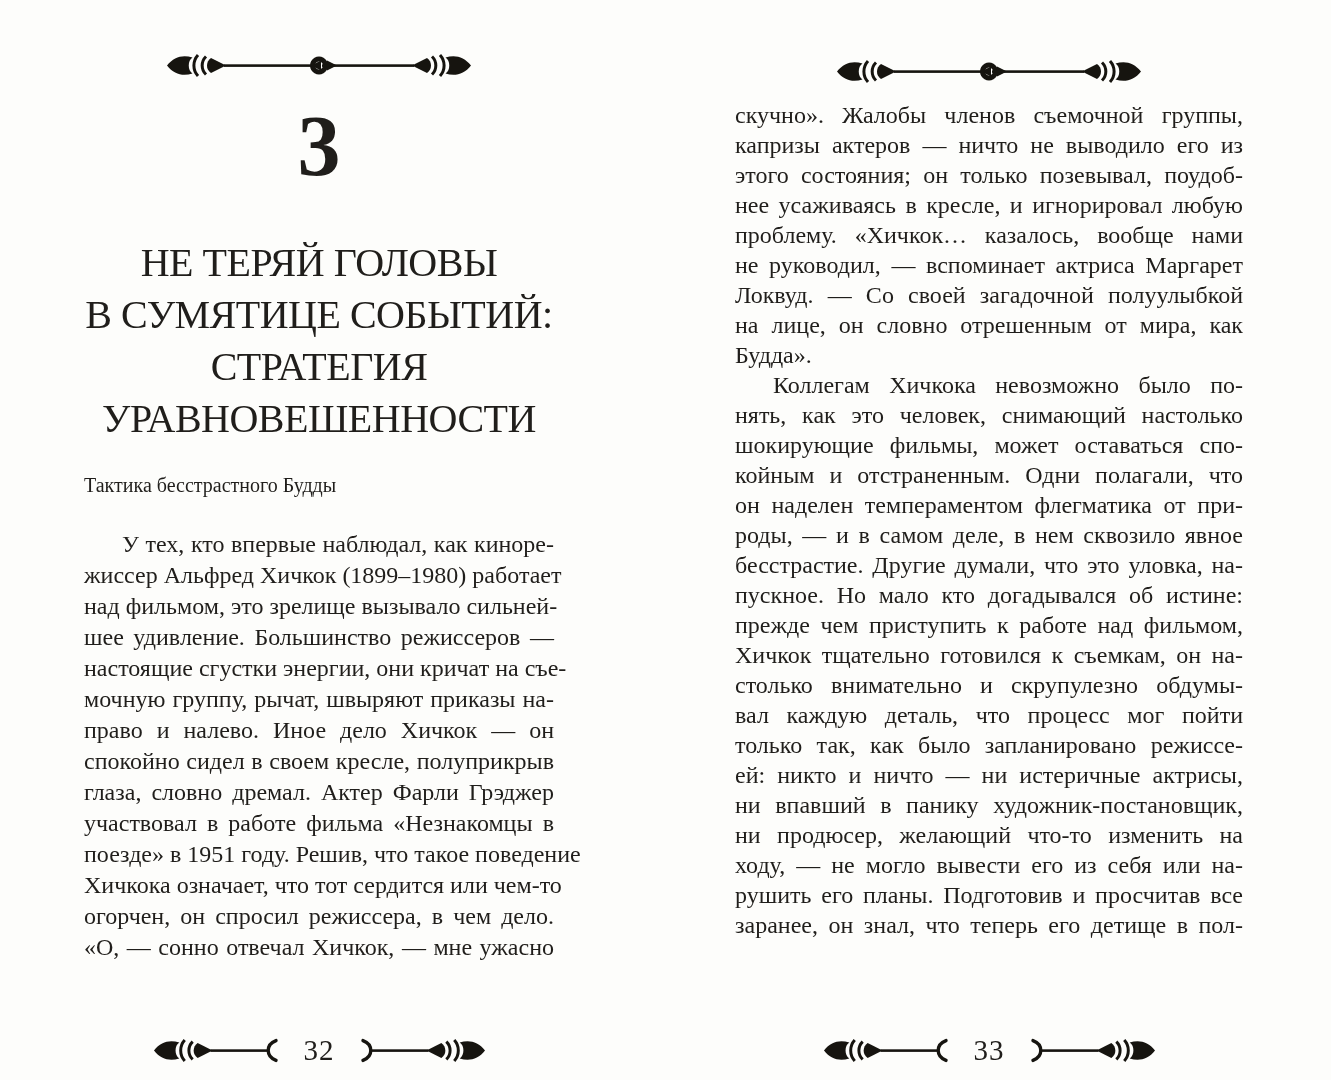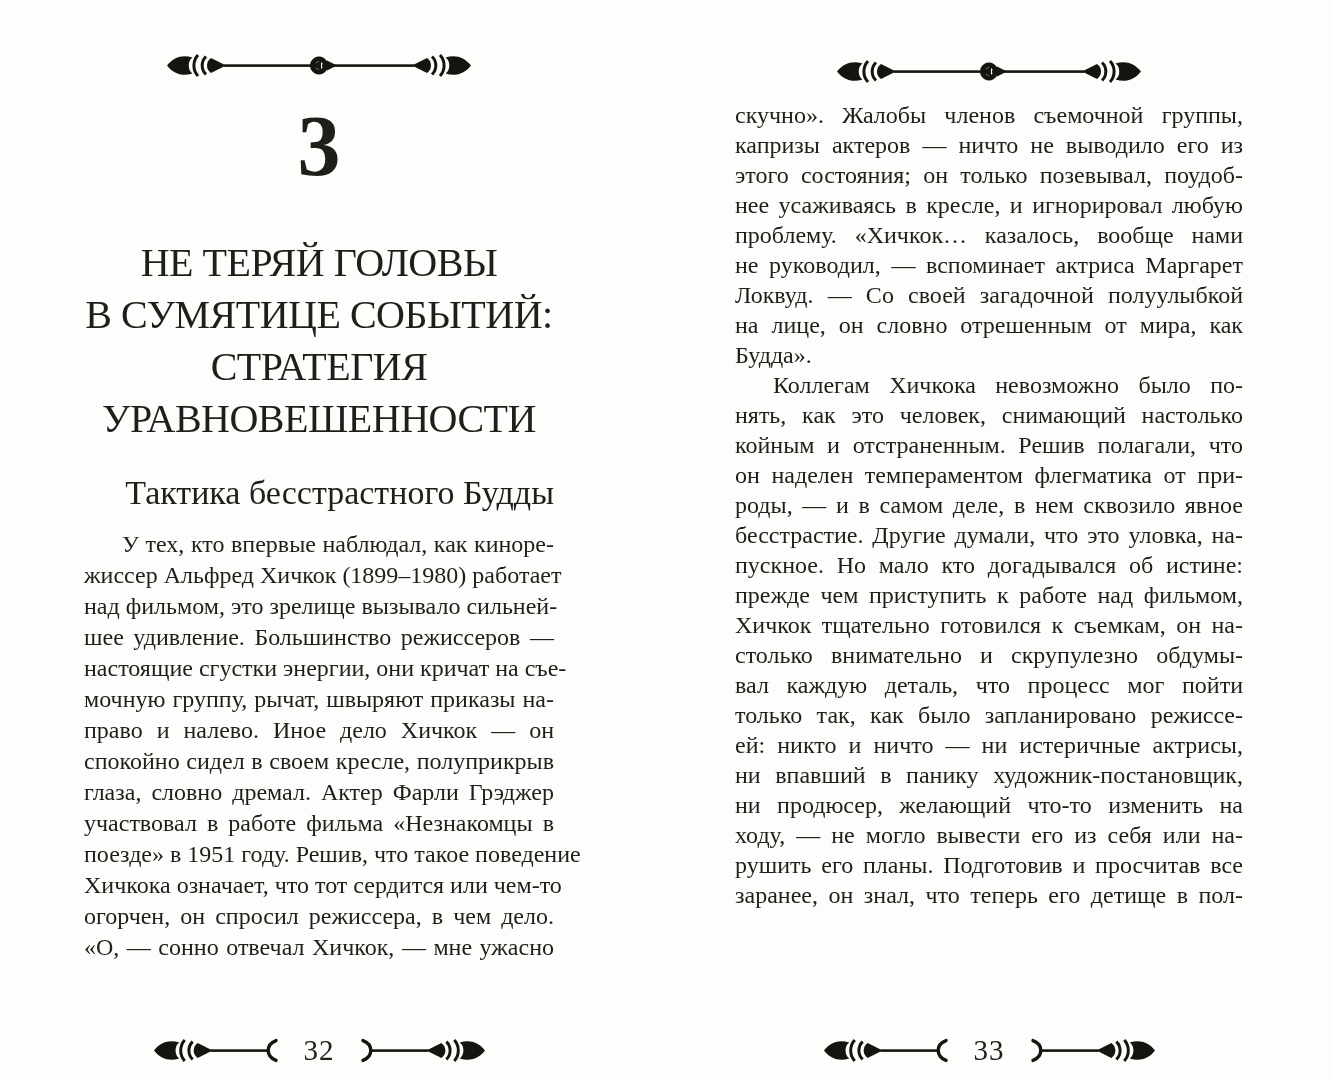--- a/index.html
+++ b/index.html
@@ -29,21 +29,21 @@
   }
   .chapter-title{
     position:absolute;top:237px;left:-22px;right:-22px;
     text-align:center;
     font-size:40px;line-height:52px;letter-spacing:-0.5px;
   }
   .chapter-title .line{white-space:nowrap;}
 
   .section-subtitle{
     position:absolute;top:474px;left:0;right:0;
-    text-align:right;font-size:34px;
+    text-align:left;font-size:20px;
   }
 
   .body-text{position:absolute;left:0;right:0;font-size:24px;}
   .page-left  .body-text{top:529px;line-height:31px;}
   .page-right .body-text{top:100px;line-height:30px;}
   .body-text .line{
     text-align:justify;
     text-align-last:justify;
     white-space:nowrap;
   }
@@ -157,21 +157,22 @@
         <div class="line">капризы актеров — ничто не выводило его из</div>
         <div class="line">этого состояния; он только позевывал, поудоб-</div>
         <div class="line">нее усаживаясь в кресле, и игнорировал любую</div>
         <div class="line">проблему. «Хичкок… казалось, вообще нами</div>
         <div class="line">не руководил, — вспоминает актриса Маргарет</div>
         <div class="line">Локвуд. — Со своей загадочной полуулыбкой</div>
         <div class="line">на лице, он словно отрешенным от мира, как</div>
         <div class="line para-end">Будда».</div>
         <div class="line indent">Коллегам Хичкока невозможно было по-</div>
         <div class="line">нять, как это человек, снимающий настолько</div>
-        <div class="line">койным и отстраненным. Решив полагали, что</div>
+        <div class="line">шокирующие фильмы, может оставаться спо-</div>
+        <div class="line">койным и отстраненным. Одни полагали, что</div>
         <div class="line">он наделен темпераментом флегматика от при-</div>
         <div class="line">роды, — и в самом деле, в нем сквозило явное</div>
         <div class="line">бесстрастие. Другие думали, что это уловка, на-</div>
         <div class="line">пускное. Но мало кто догадывался об истине:</div>
         <div class="line">прежде чем приступить к работе над фильмом,</div>
         <div class="line">Хичкок тщательно готовился к съемкам, он на-</div>
         <div class="line">столько внимательно и скрупулезно обдумы-</div>
         <div class="line">вал каждую деталь, что процесс мог пойти</div>
         <div class="line">только так, как было запланировано режиссе-</div>
         <div class="line">ей: никто и ничто — ни истеричные актрисы,</div>

